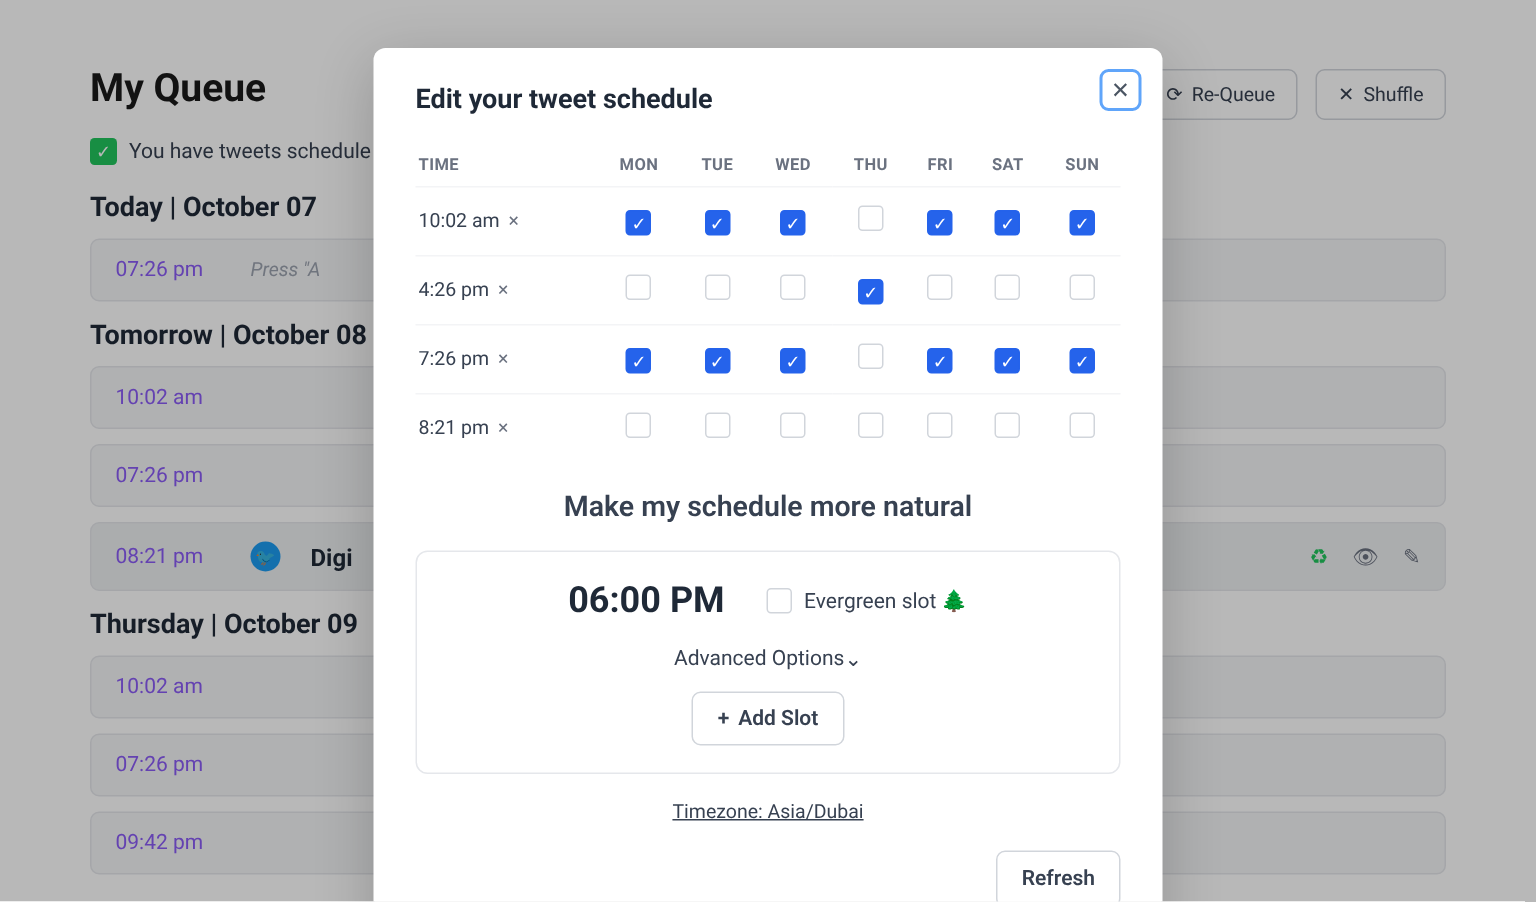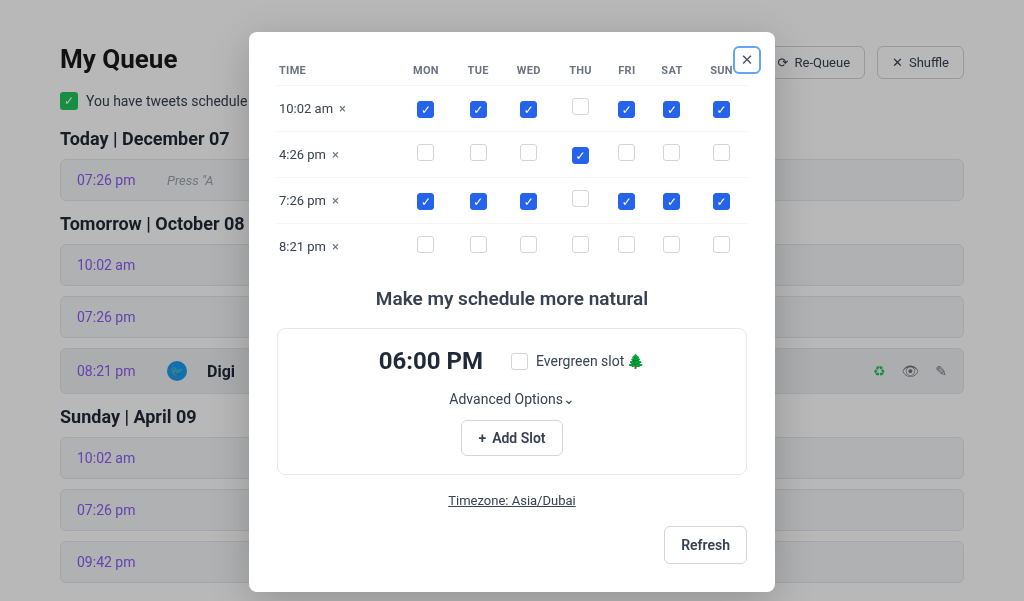--- a/index.html
+++ b/index.html
@@ -66,21 +66,21 @@
 <div class="bg">
   <h1>My Queue</h1>
 
   <div class="success-msg">
     <span class="success-icon">✓</span>
     <span>You have tweets schedule</span>
   </div>
 
 
   <div id="days-container">
-      <div class="day-header">Today | December 07</div>
+      <div class="day-header">Today | October 07</div>
       <div class="queue-item">
         <span class="queue-time">07:26 pm</span>
         <span class="queue-hint">Press "A</span>
       </div>
       <div class="day-header">Tomorrow | October 08</div>
       <div class="queue-item">
         <span class="queue-time">10:02 am</span>
       </div>
       <div class="queue-item">
         <span class="queue-time">07:26 pm</span>
@@ -88,21 +88,21 @@
       <div class="queue-item active">
         <span class="queue-time">08:21 pm</span>
         <span class="twitter-badge">🐦</span>
         <span class="queue-label">Digi</span>
         <span class="queue-icons">
           <span class="recycle-green">♻</span>
           <span>👁</span>
           <span>✎</span>
         </span>
       </div>
-      <div class="day-header">Sunday | April 09</div>
+      <div class="day-header">Thursday | October 09</div>
       <div class="queue-item">
         <span class="queue-time">10:02 am</span>
       </div>
       <div class="queue-item">
         <span class="queue-time">07:26 pm</span>
       </div>
       <div class="queue-item">
         <span class="queue-time">09:42 pm</span>
       </div>
     </div>
@@ -121,20 +121,21 @@
       </div>
   </div>
 </div>
 
 <div class="bg-overlay"></div>
 
 <div class="modal">
   <div class="close-btn">
     <span>✕</span>
   </div>
+  <div class="modal-title">Edit your tweet schedule</div>
 
   <table class="sched-table">
     <thead>
         <tr id="sched-head">
           <th>TIME</th>
           <th>MON</th>
           <th>TUE</th>
           <th>WED</th>
           <th>THU</th>
           <th>FRI</th>

